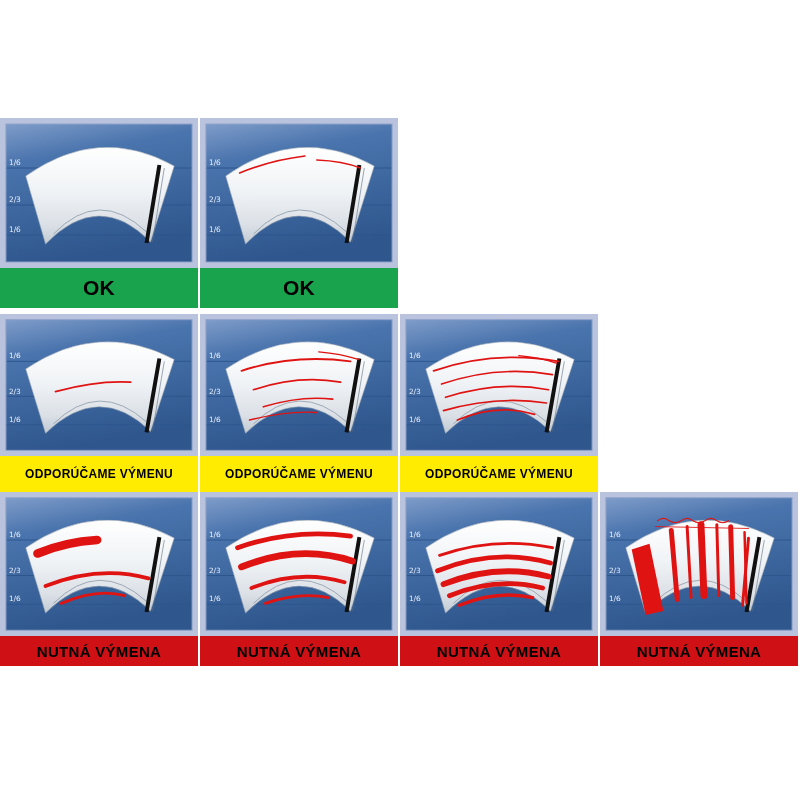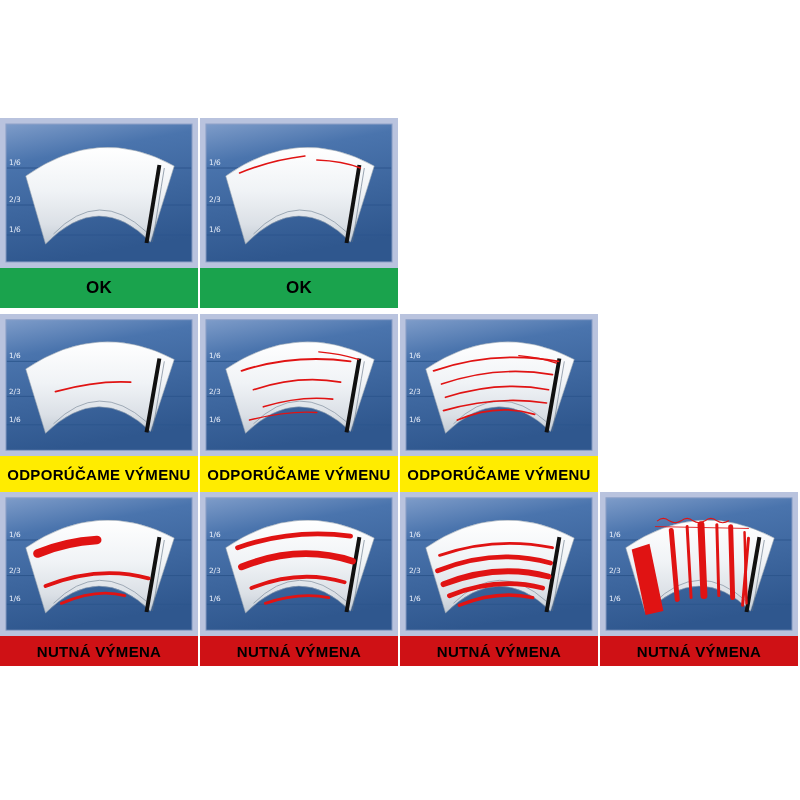--- a/index.html
+++ b/index.html
@@ -6,22 +6,22 @@
   body{font-family:"Liberation Sans", sans-serif; background:#ffffff;}
   .stage{position:relative;width:800px;height:800px;background:#ffffff;overflow:hidden;}
   .cell{position:absolute;display:flex;flex-direction:column;}
   .panel{width:100%;background:#b9c3de;}
   .panel svg{display:block;width:100%;height:100%;}
   .row1 .panel{height:150px;}
   .row2 .panel{height:142px;}
   .row3 .panel{height:144px;}
   .label{width:100%;display:flex;align-items:center;justify-content:center;
          font-weight:700;color:#000;letter-spacing:.3px;}
-  .row1 .label{height:40px;font-size:17px;}
-  .row2 .label{height:36px;font-size:15px;}
+  .row1 .label{height:40px;font-size:21px;}
+  .row2 .label{height:36px;font-size:12px;}
   .row3 .label{height:30px;font-size:15px;}
   .streaks path{stroke:var(--streak,#e01313);fill:none;stroke-linecap:round;}
   .streaks path.fill{fill:var(--streak,#e01313);stroke:none;}
   .axis-label{font-family:"DejaVu Sans", sans-serif;font-size:7.5px;fill:#e9effa;}
 </style>
 </head>
 <body>
 
 <svg width="0" height="0" style="position:absolute">
   <defs>

